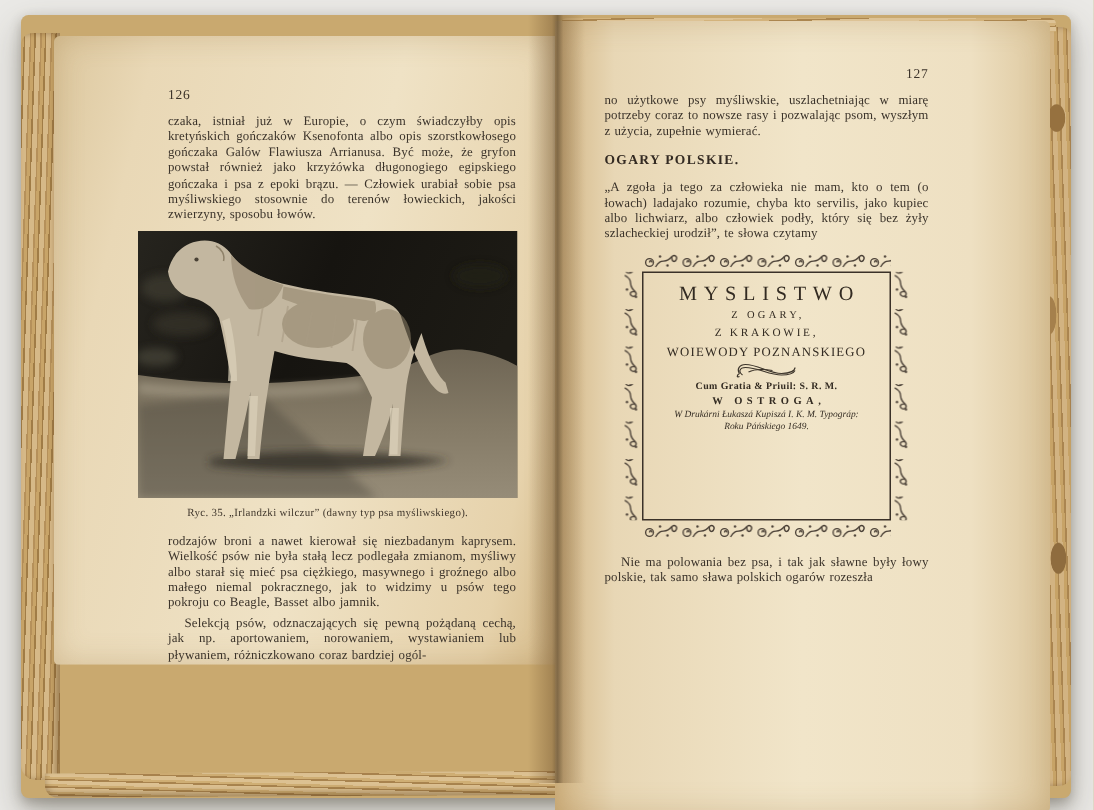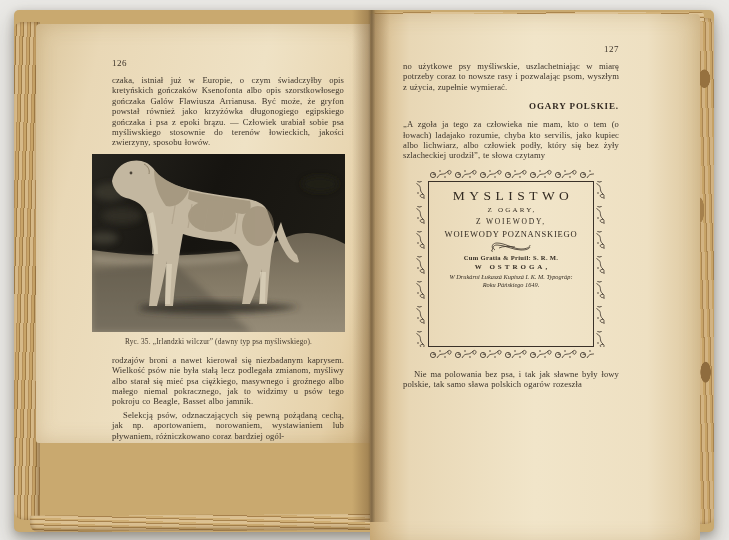--- a/index.html
+++ b/index.html
@@ -32,21 +32,21 @@
     background:linear-gradient(90deg,rgba(110,80,40,0) 0%,rgba(105,75,40,.38) 42%,rgba(55,38,18,.5) 52%,rgba(105,75,40,.3) 62%,rgba(110,80,40,0) 100%);}
   
   .col{position:absolute;}
   .col-left{left:76px;top:34px;width:232px;}
   .col-right{left:33px;top:30px;width:216px;}
   .pagenum{font-size:9px;color:#3c332a;letter-spacing:.5px;margin-bottom:7px;}
   .pagenum.right{text-align:right;}
   .bodytext{font-size:8.6px;line-height:10.4px;text-align:justify;color:#3b332a;
     letter-spacing:.1px;word-spacing:.5px;}
   .indent{text-indent:11px;}
-  .heading{text-align:right;font-weight:bold;font-size:9px;letter-spacing:.9px;color:#332a22;margin:9px 0 8px;}
+  .heading{text-align:left;font-weight:bold;font-size:9px;letter-spacing:.9px;color:#332a22;margin:9px 0 8px;}
   
   .photo{width:253px;height:178px;margin:6px 0 0 -20px;display:block;}
   .caption{width:253px;margin:5px 0 9px -20px;text-align:center;font-size:7.3px;color:#40372c;letter-spacing:.2px;}
   
   .plate{position:relative;width:192px;height:192px;margin:7px auto 9px;}
   .orn-h{position:absolute;left:13px;width:166px;height:12px;}
   .orn-v{position:absolute;top:13px;width:12px;height:166px;}
   .orn-top{top:0;} .orn-bottom{bottom:0;} .orn-left{left:0;} .orn-right{right:0;}
   .plate-box{position:absolute;left:13px;top:13px;right:13px;bottom:13px;border:1.2px solid #3a3128;
     text-align:center;color:#332b22;padding-top:0;box-sizing:border-box;}
@@ -172,21 +172,21 @@
           </svg>
         <svg class="orn-v orn-left">
             <rect width="12" height="166" fill="url(#ornV)"></rect>
           </svg>
         <svg class="orn-v orn-right">
             <rect width="12" height="166" fill="url(#ornV)"></rect>
           </svg>
         <div class="plate-box">
           <div class="t1">MYSLISTWO</div>
           <div class="t2">Z OGARY,</div>
-          <div class="t5">Z WOIEWODY,</div>
+          <div class="t5">Z KRAKOWIE,</div>
           <div class="t6">WOIEWODY POZNANSKIEGO</div>
           <svg class="flourish" width="44" height="11" viewBox="0 0 44 11">
             <g fill="none" stroke="#3c342a" stroke-width="0.8">
               <path d="M4,8 C2,5 4,2 8,2 C16,2 24,8 32,8 C38,8 41,6 41,4"></path>
               <path d="M6,9 C3,7 4,4 8,4 C16,4 24,9 32,9 C37,9 40,8 41,6"></path>
               <path d="M10,7 C14,5 20,5 26,6"></path>
               <path d="M4,8 c-2,1 -2,3 0,2"></path>
             </g>
           </svg>
           <div class="t7">Cum Gratia &amp; Priuil: S. R. M.</div>

